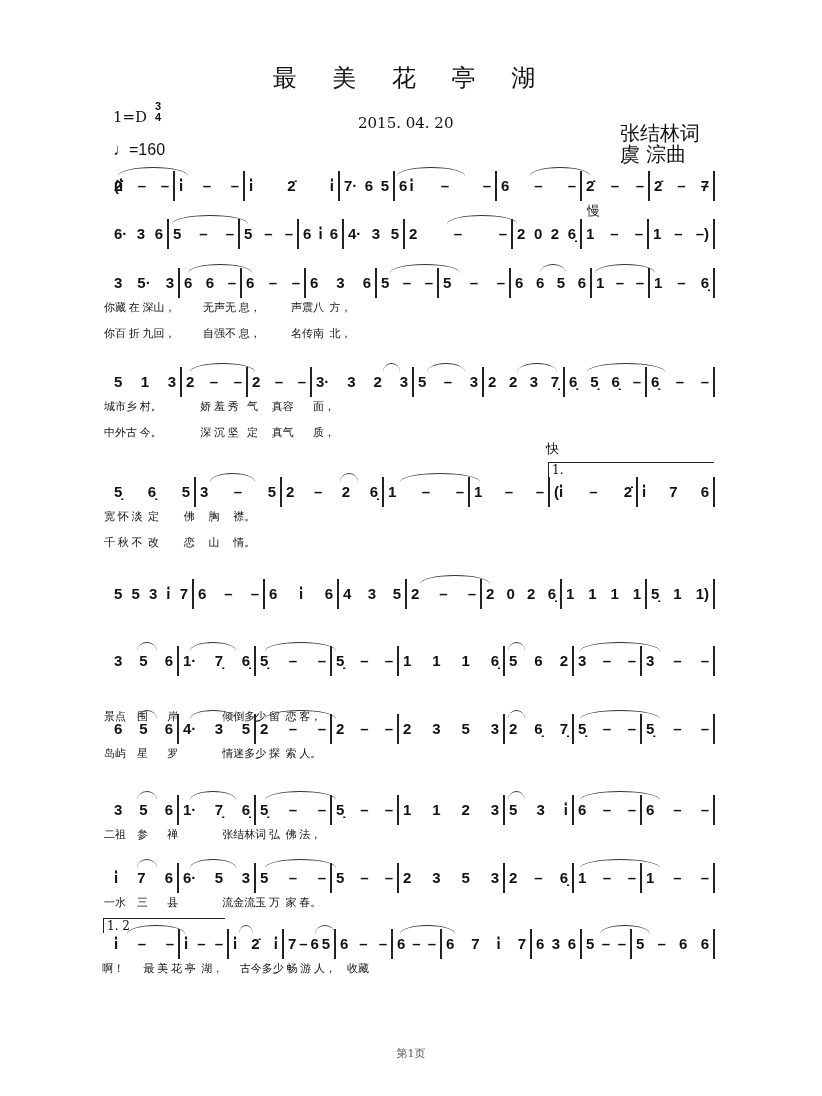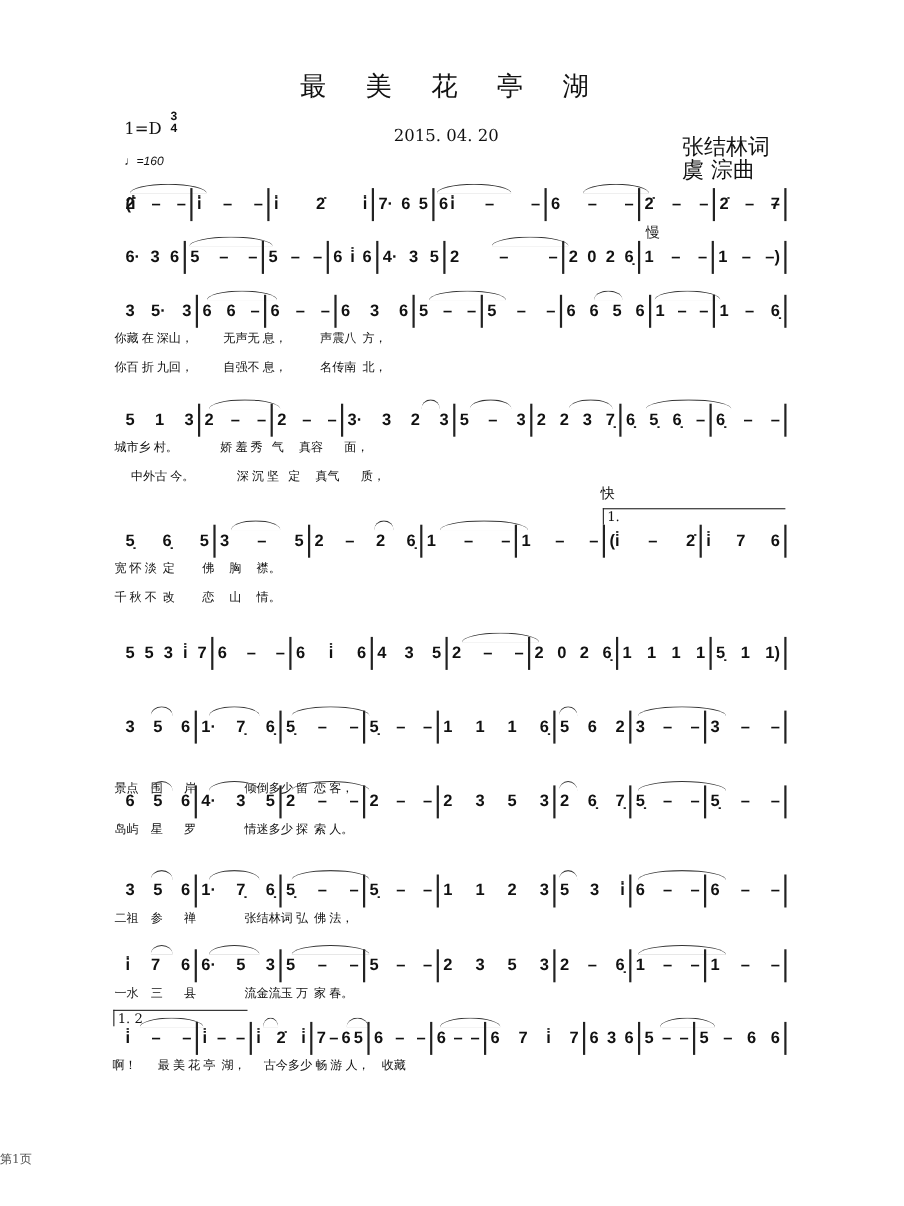--- a/index.html
+++ b/index.html
@@ -1,31 +1,31 @@
 <!DOCTYPE html>
 <html><head>
 <meta charset="utf-8">
 <style>
   html,body{margin:0;padding:0;background:#fff;}
   body{width:822px;height:1096px;position:relative;overflow:hidden;font-family:"Liberation Sans","DejaVu Sans",sans-serif;color:#111;}
   .abs{position:absolute;}
   .title{left:0;width:822px;top:62px;text-align:center;font-family:"DejaVu Serif",serif;font-size:24px;letter-spacing:14px;}
   .key{left:113px;top:108px;font-family:"DejaVu Serif",serif;font-size:15px;}
   .tsig{left:155px;top:101px;font-weight:bold;font-size:11px;line-height:11px;text-align:center;}
-  .tempo{left:113px;top:141px;font-size:11px;font-style:italic;}
+  .tempo{left:113px;top:141px;font-size:16px;}
   .date{left:358px;top:114px;font-family:"DejaVu Serif",serif;font-size:15px;}
   .credit{left:620px;font-family:"DejaVu Serif",serif;font-size:20px;}
   .sys{position:absolute;left:0;width:822px;height:40px;}
   .notes{position:absolute;top:0;height:24px;font-weight:bold;font-size:15px;white-space:pre;letter-spacing:0px;}
   .bar{position:absolute;top:-6px;width:1.5px;height:30px;background:#222;}
   .lyr{position:absolute;font-family:Liberation Serif, serif;font-size:11px;white-space:pre;text-align:right;}
   .slur{position:absolute;border-top:1.3px solid #333;border-radius:50% 50% 0 0 / 100% 100% 0 0;height:8px;}
   .mark{position:absolute;font-family:"DejaVu Serif",serif;font-size:13px;}
   .volta{position:absolute;border-top:1.2px solid #222;border-left:1.2px solid #222;height:14px;}
-  .footer{left:0;width:822px;top:1046px;text-align:left;font-family:"DejaVu Serif",serif;font-size:11px;color:#555;}
+  .footer{left:0;width:822px;top:1046px;text-align:center;font-family:"DejaVu Serif",serif;font-size:11px;color:#555;}
 </style>
 </head>
 <body>
 
 <div class="abs title">最 美 花 亭 湖</div>
 <div class="abs key">1=D</div>
 <div class="abs tsig">
   <div>3</div>
   <div>4</div>
 </div>
@@ -122,21 +122,21 @@
       <div class="bar" style="left: 482px;"></div>
       <div class="bar" style="left: 563px;"></div>
       <div class="bar" style="left: 645px;"></div>
       <div class="bar" style="left: 713px;"></div>
       <div class="slur" style="left: 190px; width: 65px; top: -10px;"></div>
       <div class="slur" style="left: 383px; width: 17px; top: -10px;"></div>
       <div class="slur" style="left: 427px; width: 38px; top: -10px;"></div>
       <div class="slur" style="left: 517px; width: 40px; top: -10px;"></div>
       <div class="slur" style="left: 587px; width: 78px; top: -10px;"></div>
       <div class="lyr" style="left: 104px; top: 26px;">城市乡 村。              娇 羞 秀   气     真容       面，</div>
-      <div class="lyr" style="left: 119px; top: 52px;">中外古 今。              深 沉 坚   定     真气       质，</div>
+      <div class="lyr" style="left: 104px; top: 52px;">中外古 今。              深 沉 坚   定     真气       质，</div>
     </div>
     <div class="sys" style="top: 483px;">
       <div class="notes" style="left: 114px; width: 76px; display: flex; justify-content: space-between;"><span>5̣</span><span>6̣</span><span>5</span></div>
       <div class="notes" style="left: 200px; width: 76px; display: flex; justify-content: space-between;"><span>3</span><span>–</span><span>5</span></div>
       <div class="notes" style="left: 286px; width: 92px; display: flex; justify-content: space-between;"><span>2</span><span>–</span><span>2</span><span>6̣</span></div>
       <div class="notes" style="left: 388px; width: 76px; display: flex; justify-content: space-between;"><span>1</span><span>–</span><span>–</span></div>
       <div class="notes" style="left: 474px; width: 70px; display: flex; justify-content: space-between;"><span>1</span><span>–</span><span>–</span></div>
       <div class="notes" style="left: 554px; width: 78px; display: flex; justify-content: space-between;"><span>(i̇</span><span>–</span><span>2̇</span></div>
       <div class="notes" style="left: 642px; width: 67px; display: flex; justify-content: space-between;"><span>i̇</span><span>7</span><span>6</span></div>
       <div class="bar" style="left: 194px;"></div>

